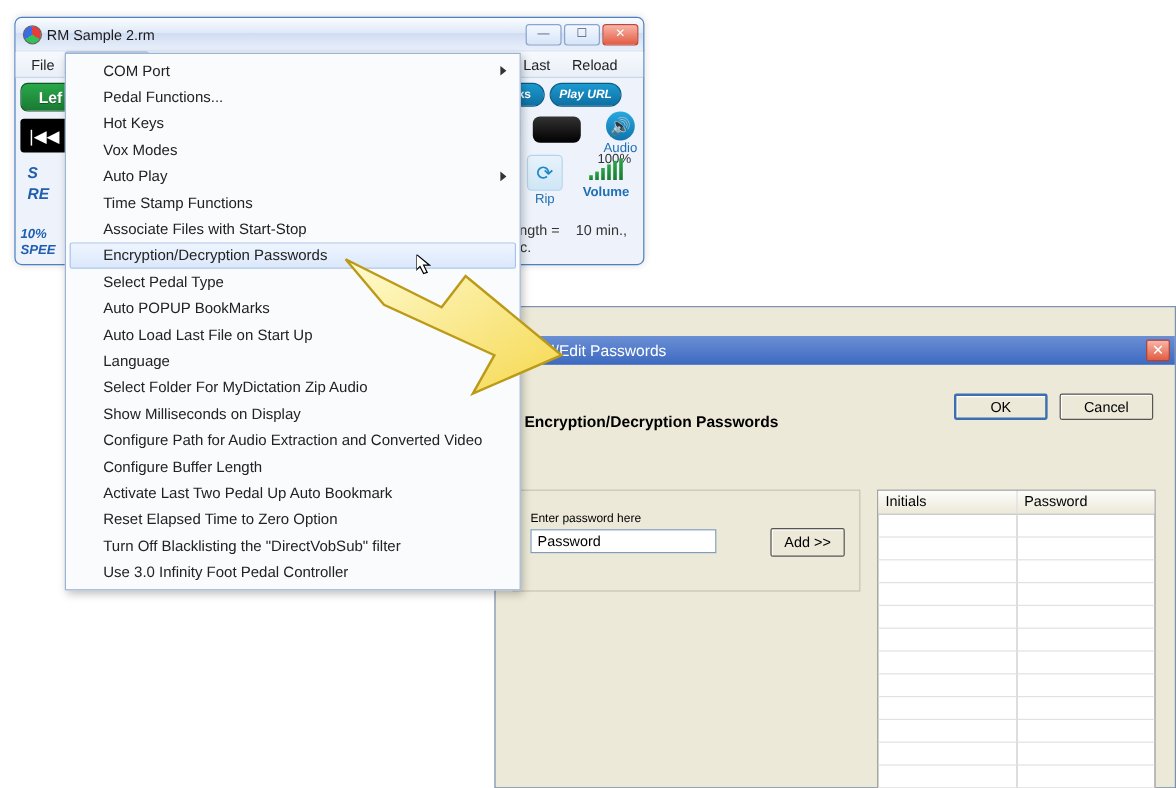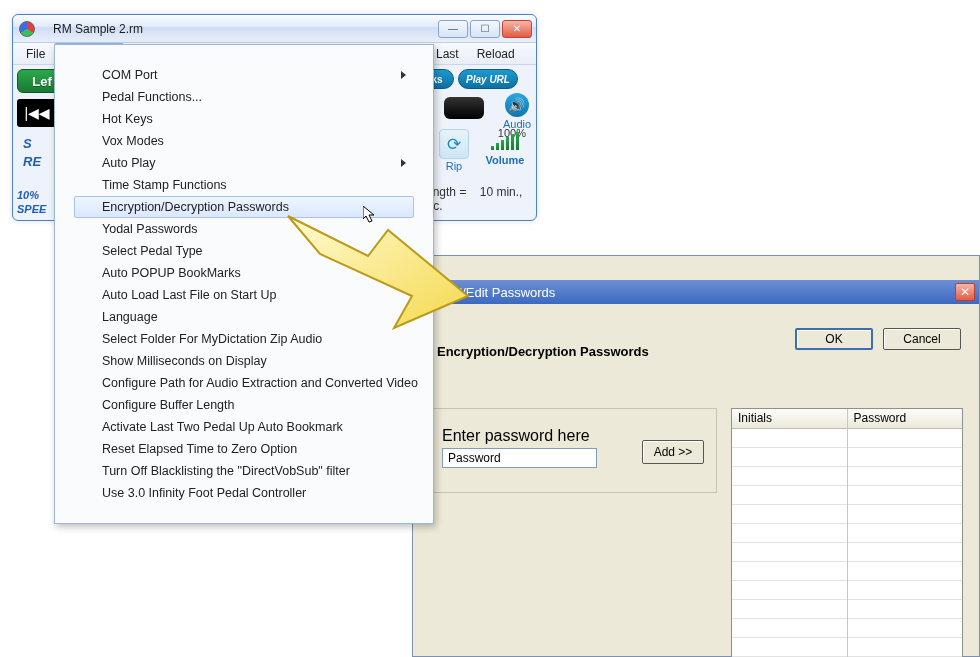--- a/index.html
+++ b/index.html
@@ -25,21 +25,21 @@
   }
   .titlebar {
     height: 28px;
     background: linear-gradient(#fafdff,#dfe9f8 45%,#cfdcf2 46%,#e9f0fb);
     border-top-left-radius: 6px;
     border-top-right-radius: 6px;
     display: flex; align-items: center;
     padding: 0 4px 0 6px;
     border-bottom: 1px solid #bfcfe7;
   }
-  .title-text { margin-left: 18px; color:#1a1a1a; }
+  .title-text { margin-left: 4px; color:#1a1a1a; }
   .app-icon {
     width:16px; height:16px; border-radius:50%;
     background: conic-gradient(#e83b3b 0 120deg,#32c25a 120deg 240deg,#3b6be8 240deg);
     border:1px solid #666;
   }
   .win-controls { margin-left:auto; display:flex; gap:2px; }
   .win-btn {
     width:30px; height:18px;
     border:1px solid #8aa4cb;
     border-radius:3px;
@@ -151,21 +151,21 @@
   .tp-length { position:absolute; right:6px; top:116px; color:#333; font-size:12px;}
 
   
   .dropdown {
     position:absolute;
     left:54px; top:44px;
     width:380px;
     background:#fafbfd;
     border:1px solid #9bb4d8;
     box-shadow:2px 3px 7px rgba(0,0,0,.25);
-    padding:19px;
+    padding:3px;
     font-size:12.5px;
     z-index:50;
   }
   .dd-item {
     position:relative;
     padding:4px 22px 4px 28px;
     color:#222;
     white-space:nowrap;
   }
   .dd-item.highlight {
@@ -231,21 +231,21 @@
   }
   .dlg-btn.default { border:2px solid #3b6fb2; }
   .btns-right { position:absolute; right:18px; top:24px; display:flex; flex-direction:row; gap:10px; align-items:flex-end; }
   .group-entry {
     position:absolute; left:14px; top:104px;
     width:290px; height:85px;
     border:1px solid #c7c4b4;
     background:#ece9d8;
     padding:18px 14px 14px 14px;
   }
-  .group-entry .lbl { font-size:16px; color:#000; margin-bottom:3px; }
+  .group-entry .lbl { font-size:10px; color:#000; margin-bottom:3px; }
   .group-entry .txt {
     width:155px; height:20px; background:#fff;
     border:1px solid #7f9db9;
     padding:2px 5px; font-size:12px; color:#000;
   }
   .add-btn {
     position:absolute; right:12px; top:31px;
     width:62px; height:24px;
   }
   .grid {
@@ -353,24 +353,24 @@
   </div>
 </div>
 
 <div class="dropdown" id="dropdown">
     <div class="dd-item">COM Port<span class="sub-caret"></span></div>
     <div class="dd-item">Pedal Functions...</div>
     <div class="dd-item">Hot Keys</div>
     <div class="dd-item">Vox Modes</div>
     <div class="dd-item">Auto Play<span class="sub-caret"></span></div>
     <div class="dd-item">Time Stamp Functions</div>
+    <div class="dd-item">Associate Files with Start-Stop</div>
     <div class="dd-item highlight" style="position: relative;">Encryption/Decryption Passwords<svg class="cursor-ptr" viewBox="0 0 14 18">
         <polygon points="0,0 0,13 3,10 6,16 9,15 6,9 11,9" fill="#fff" stroke="#000" stroke-width="1"></polygon>
       </svg></div>
-    <div class="dd-item">Yodal Passwords</div>
     <div class="dd-item">Select Pedal Type</div>
     <div class="dd-item">Auto POPUP BookMarks</div>
     <div class="dd-item">Auto Load Last File on Start Up</div>
     <div class="dd-item">Language</div>
     <div class="dd-item">Select Folder For MyDictation Zip Audio</div>
     <div class="dd-item">Show Milliseconds on Display</div>
     <div class="dd-item">Configure Path for Audio Extraction and Converted Video</div>
     <div class="dd-item">Configure Buffer Length</div>
     <div class="dd-item">Activate Last Two Pedal Up Auto Bookmark</div>
     <div class="dd-item">Reset Elapsed Time to Zero Option</div>

